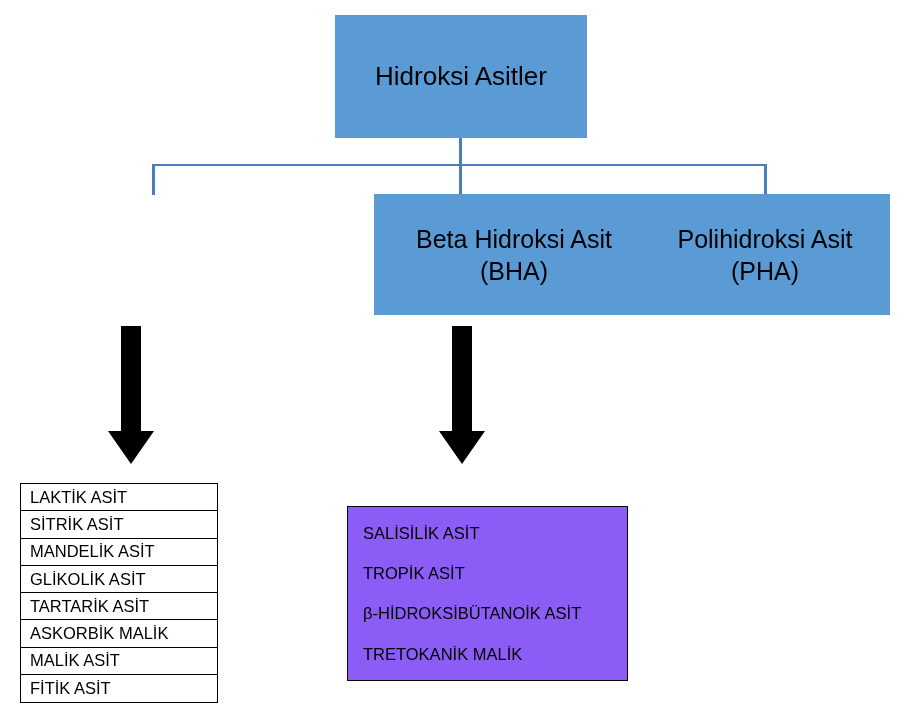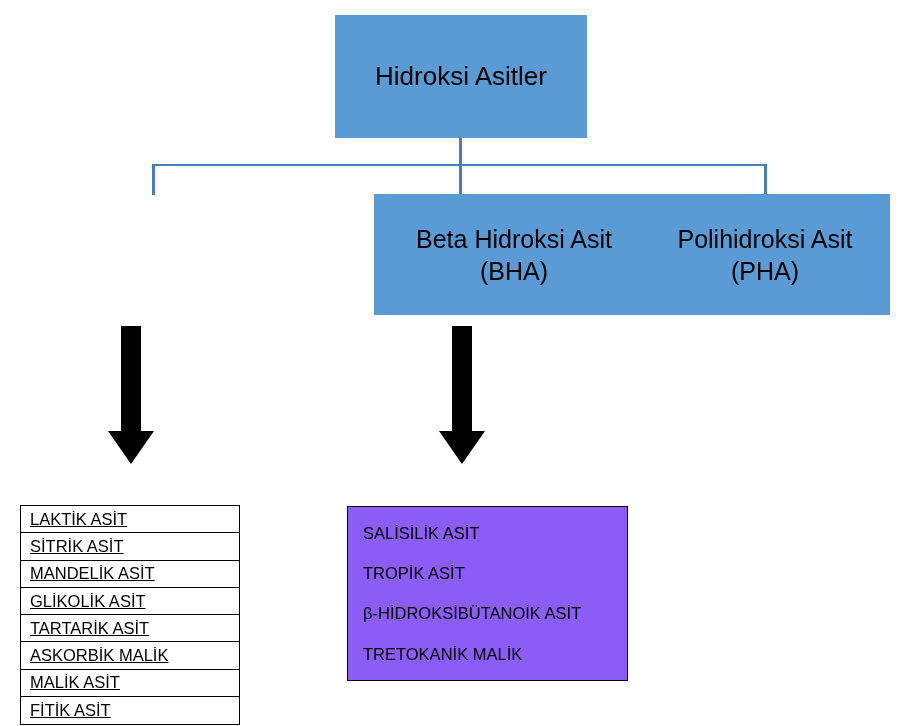--- a/index.html
+++ b/index.html
@@ -119,26 +119,25 @@
     top: 326px;
     width: 52px;
     height: 140px;
   }
   .arrow svg { display: block; }
 
   
   #list-aha {
     position: absolute;
     left: 20px;
-    top: 505px;
-    width: 220px;
+    top: 483px;
+    width: 198px;
     border: 1.6px solid #000000;
     box-sizing: border-box;
     background: #ffffff;
-    text-decoration: underline;
   }
   #list-aha .row {
     border-bottom: 1.4px solid #000000;
     box-sizing: border-box;
     height: 27.3px;
     display: flex;
     align-items: center;
     padding-left: 9px;
     font-size: 16.5px;
     color: #000000;

